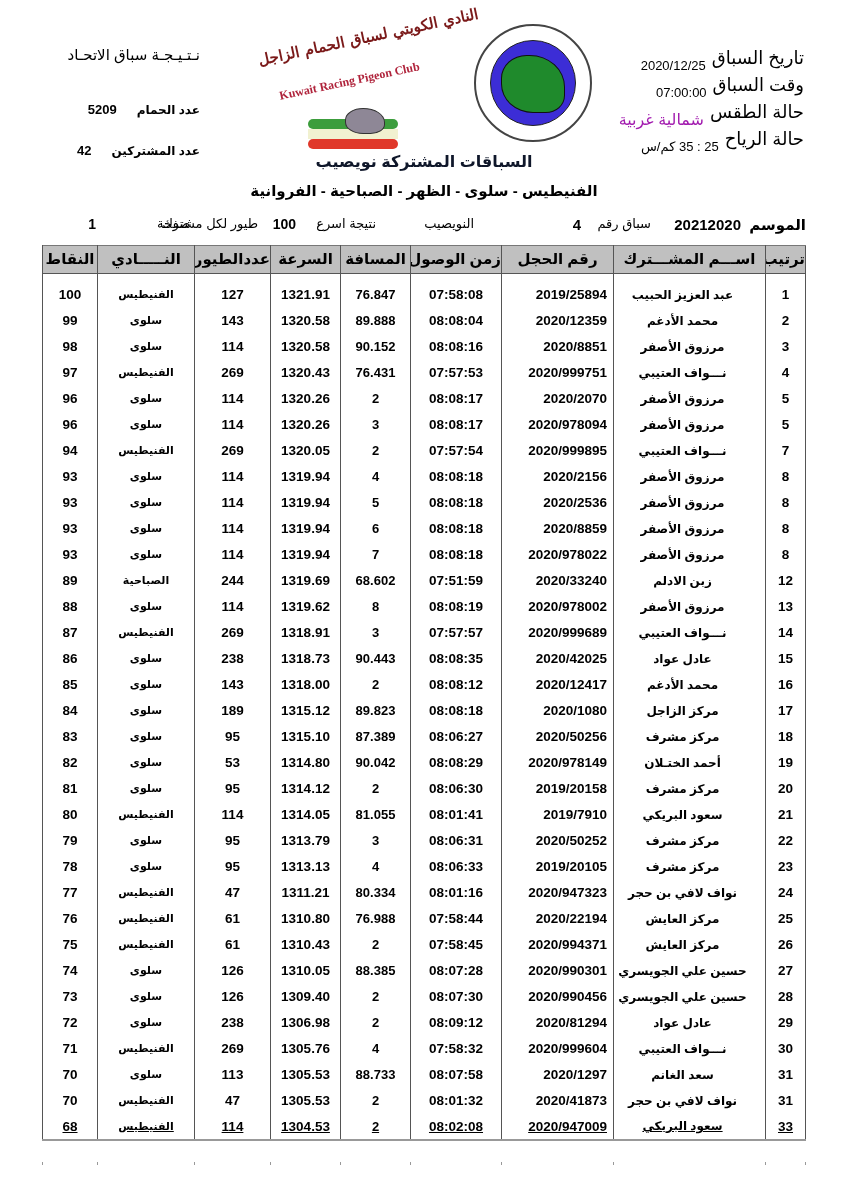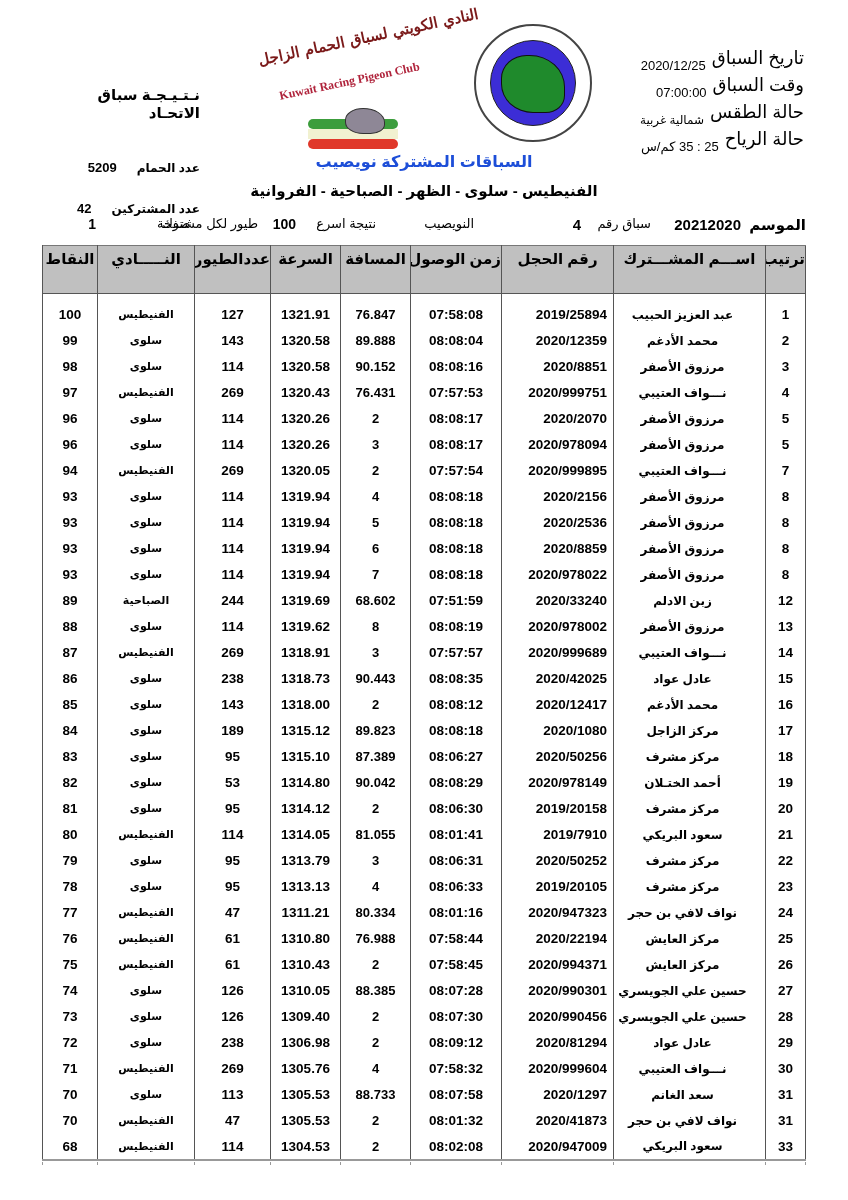--- a/index.html
+++ b/index.html
@@ -3,51 +3,51 @@
 <meta charset="utf-8">
 <style>
   * { box-sizing: border-box; margin: 0; padding: 0; }
   html, body { width: 848px; height: 1200px; background: #ffffff; overflow: hidden; }
   body { position: relative; font-family: "Liberation Sans", "DejaVu Sans", sans-serif; color: #000; }
 
   .info-right { position: absolute; right: 44px; top: 44px; direction: rtl; text-align: right; font-size: 12.5px; line-height: 1; }
   .info-right .row { height: 27px; display: flex; align-items: center; gap: 6px; }
   .info-right .lbl { font-weight: normal; font-size: 18px; text-align: right; }
   .info-right .val { font-size: 13px; margin-top: 16px; }
-  .info-right .val.light { color: #000000; font-size: 12px; }
+  .info-right .val.light { color: #a21caf; font-size: 16px; }
 
   .info-left { position: absolute; left: 50px; top: 46px; direction: rtl; width: 150px; text-align: right; }
-  .info-left .title { font-size: 15px; font-weight: bold; letter-spacing: 1px; margin-bottom: 38px; margin-top: 40px; }
+  .info-left .title { font-size: 15px; font-weight: normal; letter-spacing: 1px; margin-bottom: 38px; }
   .info-left .row { display: flex; gap: 20px; align-items: center; font-weight: bold; font-size: 12px; margin-bottom: 26px; }
   .info-left .row .num { font-size: 13px; }
 
   .logo-fed { position: absolute; left: 474px; top: 24px; width: 118px; height: 118px; border-radius: 50%; border: 2px solid #444; background: #fff; display: flex; align-items: center; justify-content: center; }
   .logo-fed .inner { width: 86px; height: 86px; border-radius: 50%; background: #3c2dd6; position: relative; overflow: hidden; border: 1px solid #222; }
   .logo-fed .land { position: absolute; left: 10px; top: 14px; width: 64px; height: 58px; background: #1f8a2c; border-radius: 40% 55% 30% 50%; border: 1px solid #111; }
 
   .logo-club { position: absolute; left: 250px; top: 24px; width: 170px; height: 110px; }
   .logo-club .arabic { position: absolute; left: 6px; top: 4px; font-size: 15px; font-weight: bold; color: #7b1a1a; transform: rotate(-12deg); white-space: nowrap; font-family: "DejaVu Serif", serif; }
   .logo-club .english { position: absolute; left: 28px; top: 50px; font-size: 12px; font-weight: bold; color: #b0243c; transform: rotate(-12deg); white-space: nowrap; font-family: "Liberation Serif", serif; }
   .logo-club .flag { position: absolute; left: 58px; top: 95px; width: 90px; height: 32px; }
   .logo-club .flag .g { height: 10px; background: #3c9d3c; border-radius: 6px; }
   .logo-club .flag .w { height: 10px; background: #f1f1d0; }
   .logo-club .flag .r { height: 10px; background: #e0382a; border-radius: 6px; }
   .logo-club .pigeon { position: absolute; left: 95px; top: 84px; width: 40px; height: 26px; background: #8e8796; border-radius: 50% 60% 40% 50%; border: 1px solid #333; }
 
-  .red-title { position: absolute; left: 0; right: 0; top: 152px; text-align: center; color: #1d4ed8; font-weight: bold; font-size: 16px; direction: rtl; }
+  .red-title { position: absolute; left: 0; right: 0; top: 152px; text-align: center; color: #0f172a; font-weight: bold; font-size: 16px; direction: rtl; }
   .sub-title { position: absolute; left: 0; right: 0; top: 182px; text-align: center; font-weight: bold; font-size: 15px; direction: rtl; }
 
   .meta-row { position: absolute; top: 216px; right: 42px; left: 50px; height: 22px; direction: rtl; font-weight: bold; font-size: 13px; }
   .meta-row span { position: absolute; white-space: nowrap; }
 
   table.results { position: absolute; left: 42px; top: 245px; width: 763px; border-collapse: collapse; direction: rtl; table-layout: fixed; }
-  table.results th { background: #c0c0c0; height: 48px; font-size: 15px; font-weight: bold; border-left: 1px solid #555; border-right: 1px solid #555; border-top: 1px solid #777; border-bottom: 1px solid #555; padding-top: 4px; vertical-align: top; white-space: nowrap; overflow: hidden; }
+  table.results th { background: #c0c0c0; height: 28px; font-size: 15px; font-weight: bold; border-left: 1px solid #555; border-right: 1px solid #555; border-top: 1px solid #777; border-bottom: 1px solid #555; padding-top: 4px; vertical-align: top; white-space: nowrap; overflow: hidden; }
   table.results td { height: 26px; font-size: 13.5px; font-weight: bold; text-align: center; border-left: 1px solid #555; border-right: 1px solid #555; white-space: nowrap; }
   table.results tbody tr:first-child td { padding-top: 8px; height: 34px; }
-  table.results tbody tr:last-child td { border-bottom: 2px solid #999; }
+  table.results tbody tr:last-child td { border-bottom: 2px solid #999; text-decoration: underline; }
   td.name { text-align: right; padding-right: 14px; font-size: 12px !important; }
   td.club { font-size: 11px !important; }
   td.dist { font-size: 13px !important; }
   td.ring { text-align: right !important; padding-right: 6px; direction: ltr; text-align: right; margin-top: 12px; }
 
   .dots { position: absolute; top: 1162px; left: 42px; width: 763px; height: 4px; }
   .dots i { position: absolute; top: 0; width: 1px; height: 3px; background: #999; }
 </style>
 </head>
 <body>

